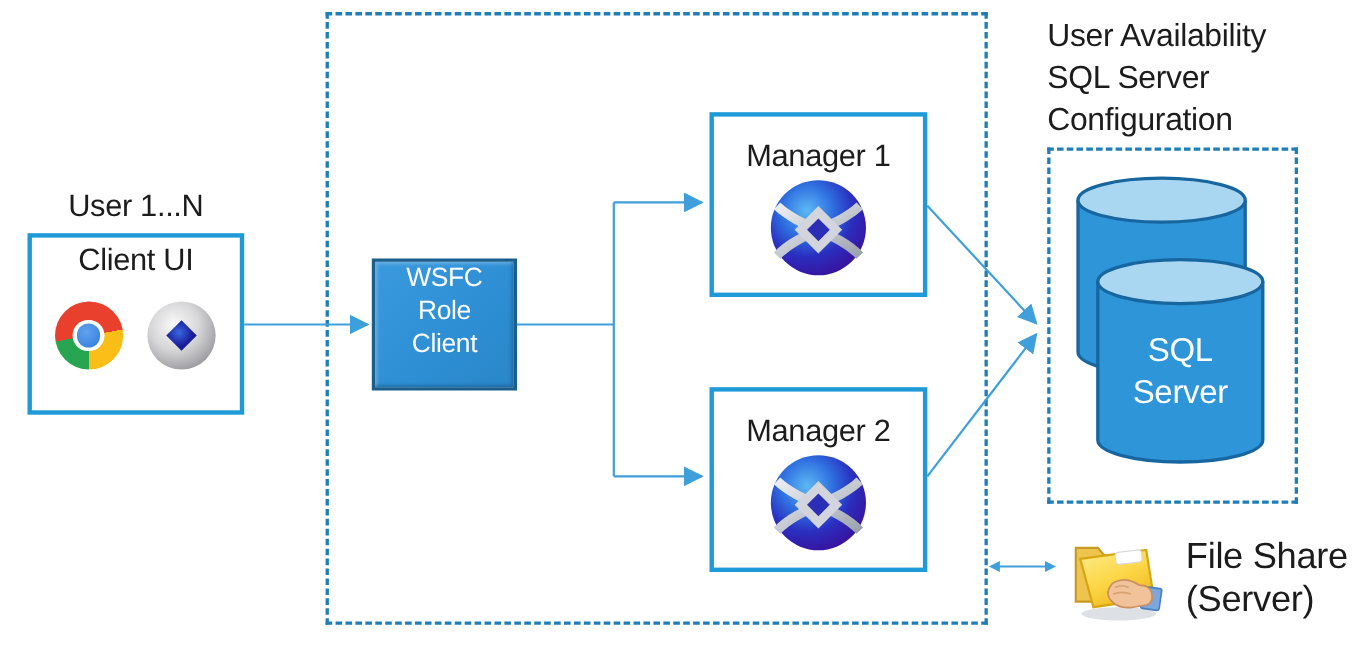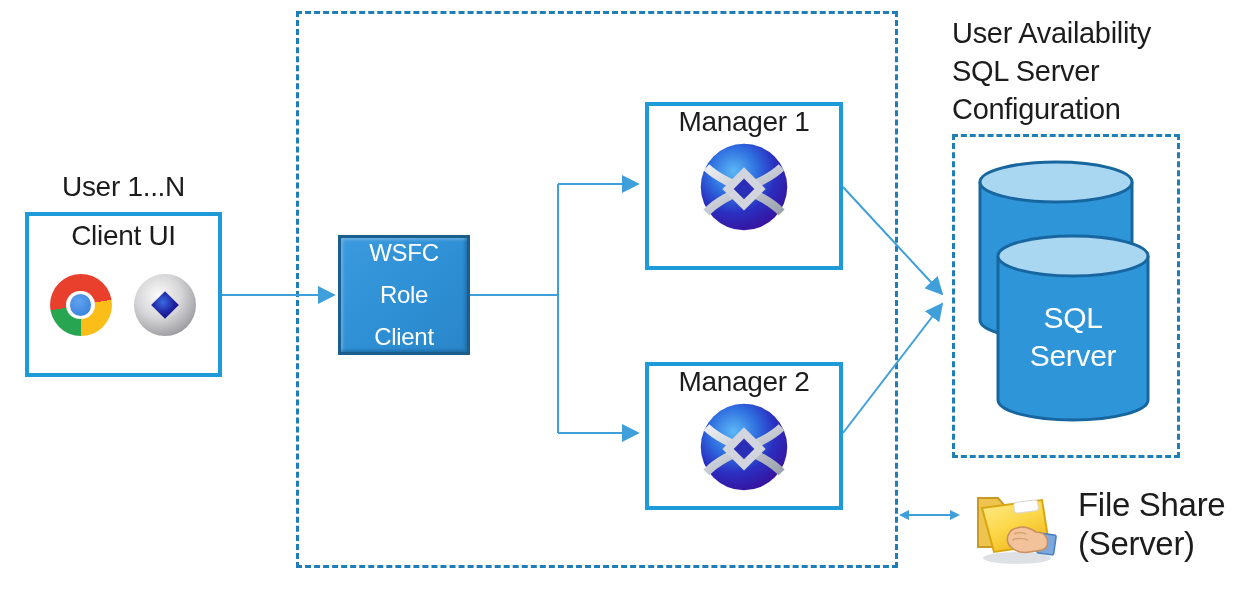--- a/index.html
+++ b/index.html
@@ -11,34 +11,34 @@
 
   
   .box{position:absolute;background:#ffffff;border:4px solid #1e9ad8;box-sizing:border-box;z-index:2;
        display:flex;flex-direction:column;align-items:center;}
   .box-title{font-size:28px;letter-spacing:-0.3px;margin-top:4px;white-space:nowrap;}
 
   .client-box{left:25px;top:212px;width:197px;height:165px;}
   .client-icons{display:flex;align-items:center;gap:20px;margin-top:20px;}
 
   .manager1-box{left:645px;top:102px;width:198px;height:168px;}
-  .manager2-box{left:645px;top:362px;width:198px;height:148px;}
-  .manager-box .box-title{margin-top:0;}
+  .manager2-box{left:645px;top:352px;width:198px;height:168px;}
+  .manager-box .box-title{margin-top:20px;}
   .manager-sphere{margin-top:2px;}
 
   
   .dashed-box{position:absolute;border:3px dashed #1f7db8;box-sizing:border-box;z-index:1;background:transparent;}
   .cluster-boundary{left:296px;top:11px;width:602px;height:557px;}
   .sql-boundary{left:952px;top:134px;width:228px;height:324px;}
 
   
   .wsfc-box{position:absolute;left:338px;top:235px;width:132px;height:120px;z-index:2;
             background:linear-gradient(135deg,#3b9ade 0%,#2e8fd4 55%,#2a86c9 100%);
             border:3px solid #1b5e8c;box-sizing:border-box;
-            display:flex;flex-direction:column;align-items:center;justify-content:space-between;
+            display:flex;flex-direction:column;align-items:center;justify-content:flex-start;
             color:#ffffff;font-size:24px;line-height:30px;letter-spacing:-0.3px;
             box-shadow:inset -2px -2px 3px rgba(10,60,100,.35), inset 2px 2px 3px rgba(255,255,255,.25);}
 
   
   .user-label{position:absolute;left:25px;top:171px;width:197px;text-align:center;
               font-size:28px;letter-spacing:-0.3px;z-index:2;}
   .ha-caption{position:absolute;left:952px;top:14px;width:290px;font-size:29px;line-height:38px;
               letter-spacing:-0.3px;z-index:2;}
   .fileshare-caption{position:absolute;left:1078px;top:485px;font-size:33px;line-height:39px;
               letter-spacing:-0.3px;z-index:2;}

